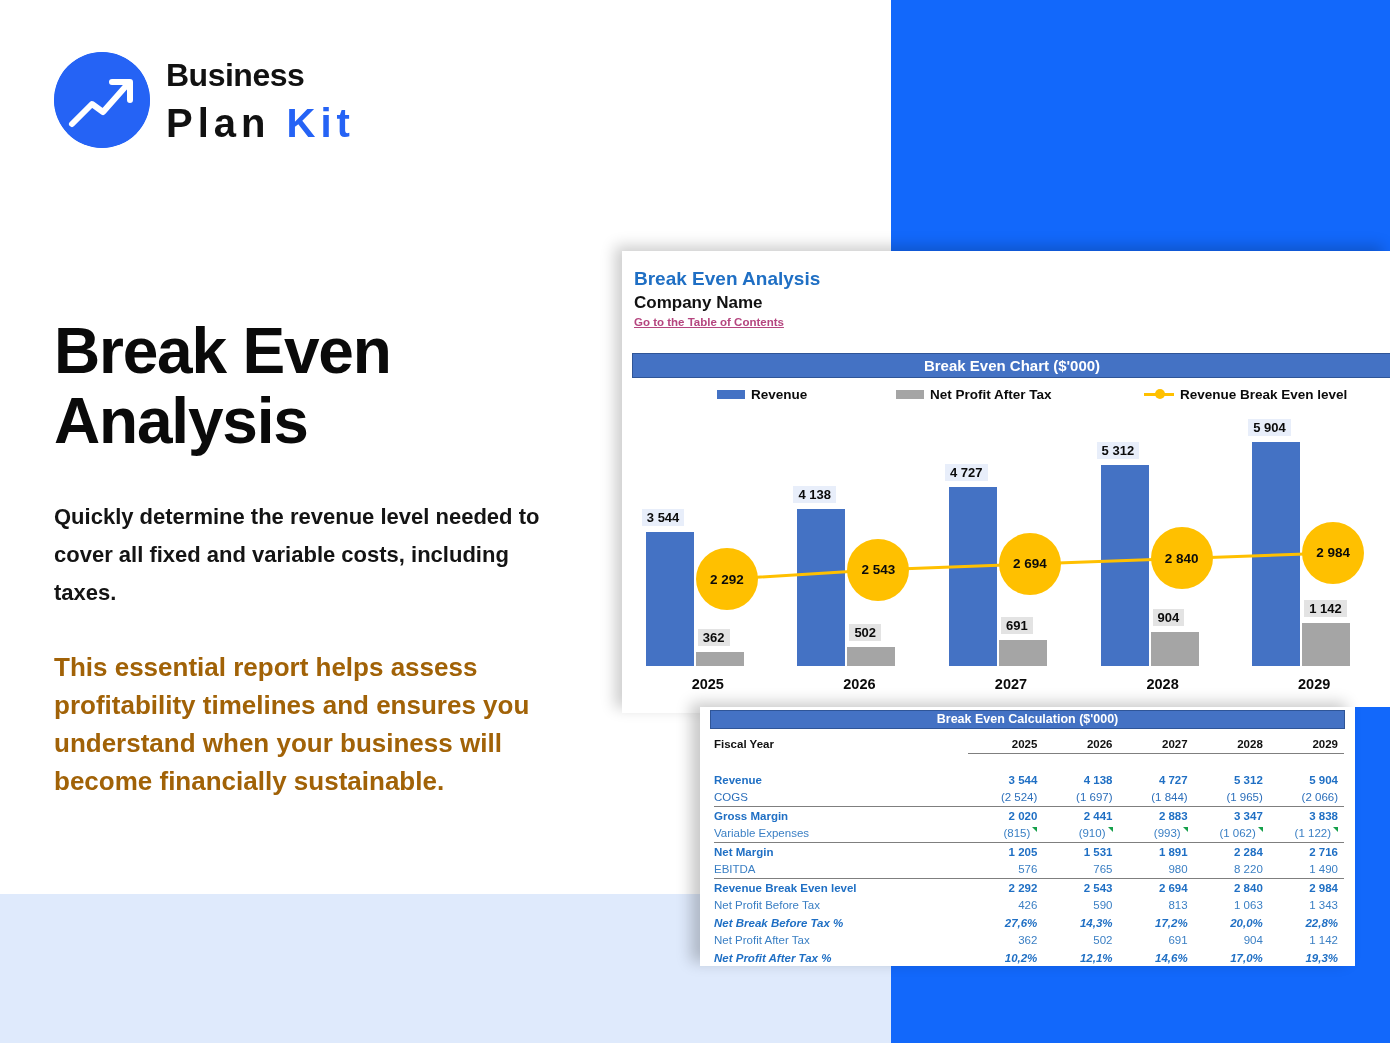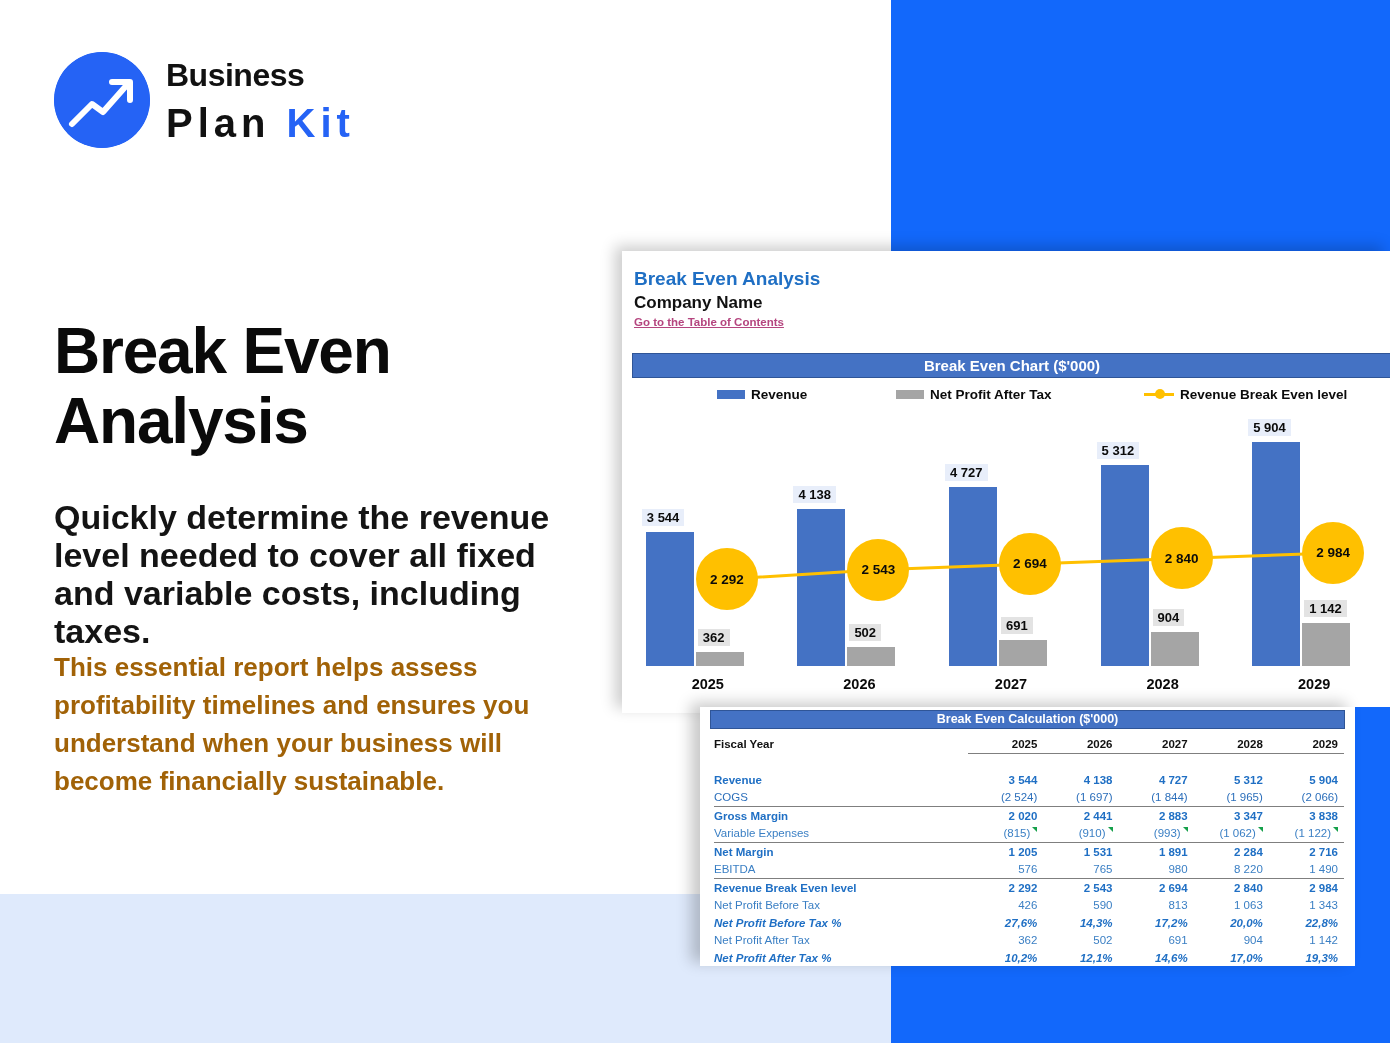--- a/index.html
+++ b/index.html
@@ -35,21 +35,21 @@
   .logo-line1{font-size:32px;font-weight:bold;letter-spacing:-0.5px;color:#111;line-height:50px;
      white-space:nowrap;}
   .logo-line2{font-size:40px;font-weight:bold;letter-spacing:5px;color:#111;line-height:46px;
      white-space:nowrap;}
   .logo-kit{color:#2563f5;}
 
   
   #headline{position:absolute;left:54px;top:316px;width:520px;
     font-size:64px;line-height:70px;font-weight:bold;color:#0a0a0a;letter-spacing:-1.2px;}
   #para1{position:absolute;left:54px;top:498px;width:510px;
-    font-size:34px;line-height:38px;font-weight:bold;color:#141414;}
+    font-size:22px;line-height:38px;font-weight:bold;color:#141414;}
   #para2{position:absolute;left:54px;top:648px;width:520px;
     font-size:26px;line-height:38px;font-weight:bold;color:#a16207;}
 
   
   #chart-card{
     position:absolute;left:622px;top:251px;width:768px;height:462px;
     background:#ffffff;
     box-shadow:-7px -5px 14px rgba(0,0,0,0.20);
     overflow:hidden;
   }
@@ -300,21 +300,21 @@
         </tr>
         <tr class="rowi">
           <td class="lbl">Net Profit Before Tax</td>
           <td class="num">426</td>
           <td class="num">590</td>
           <td class="num">813</td>
           <td class="num">1 063</td>
           <td class="num">1 343</td>
         </tr>
         <tr class="rowpct">
-          <td class="lbl">Net Profit Before Tax %</td>
+          <td class="lbl">Net Break Before Tax %</td>
           <td class="num">27,6%</td>
           <td class="num">14,3%</td>
           <td class="num">17,2%</td>
           <td class="num">20,0%</td>
           <td class="num">22,8%</td>
         </tr>
         <tr class="rowi">
           <td class="lbl">Net Profit After Tax</td>
           <td class="num">362</td>
           <td class="num">502</td>

